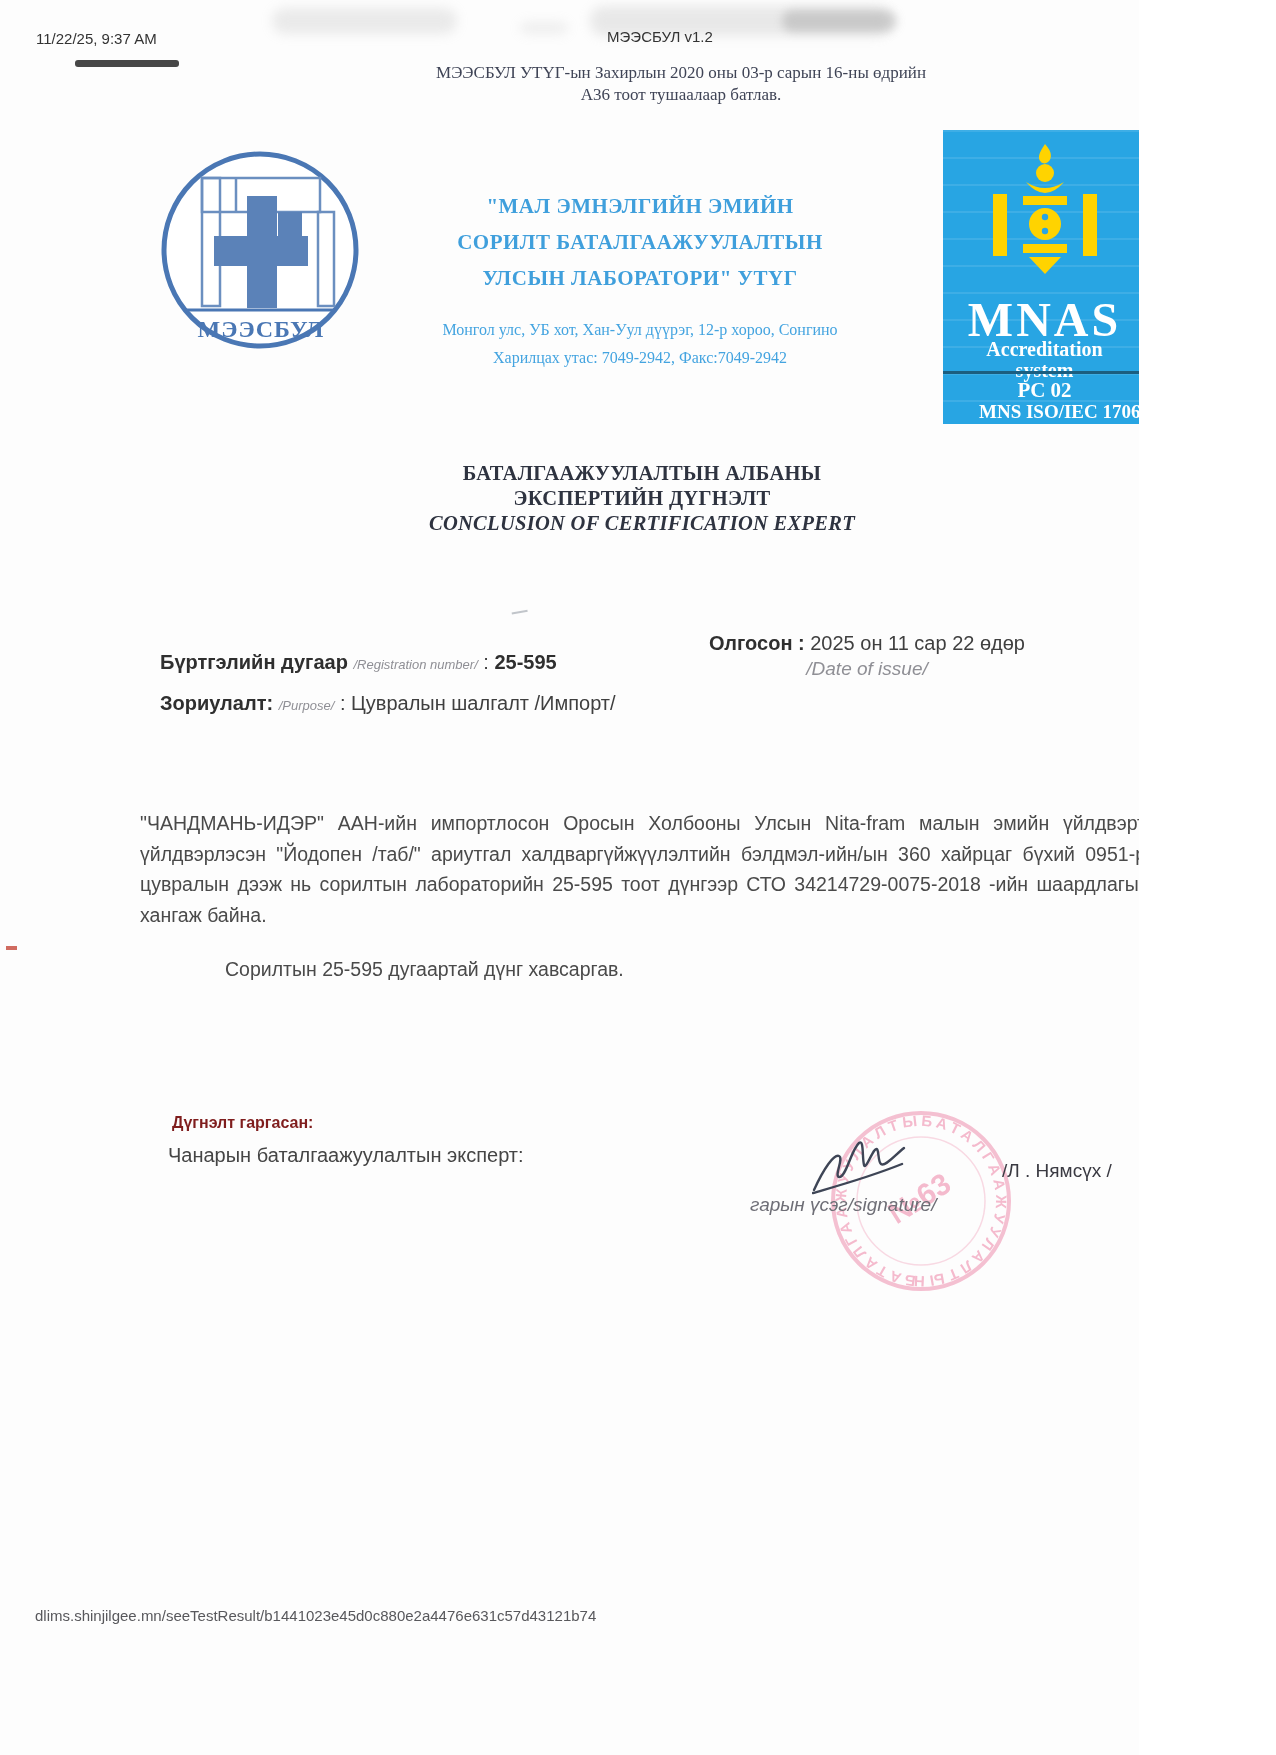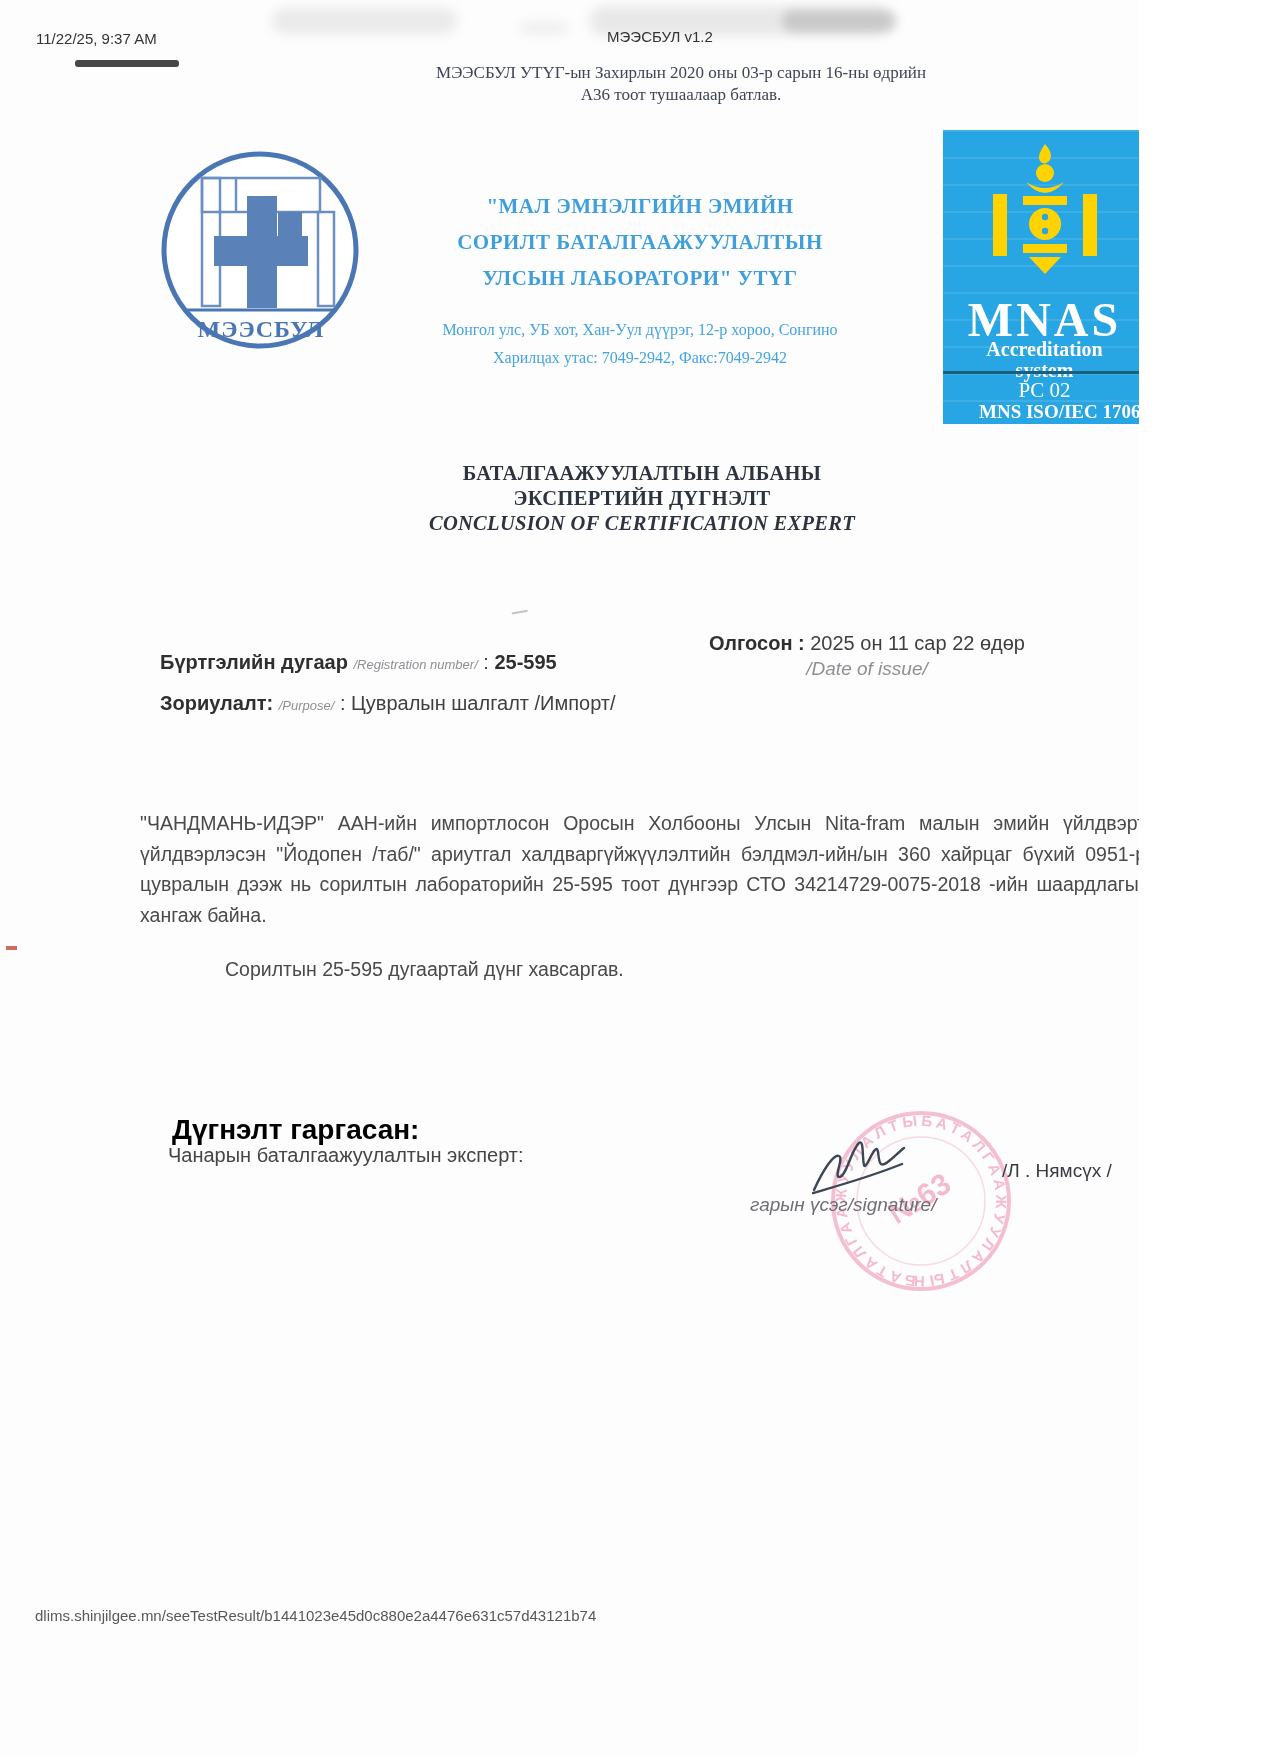--- a/index.html
+++ b/index.html
@@ -28,21 +28,21 @@
             line-height:28px;color:#44a4e0;}
 
   
   .badge{left:943px;top:130px;width:203px;height:294px;background:#28a5e3;
          background-image:repeating-linear-gradient(180deg,rgba(255,255,255,.10) 0 2px,rgba(255,255,255,0) 2px 27px);
          text-align:center;color:#ffffff;font-family:"Liberation Serif",serif;}
   .badge .emblem{margin-top:14px;}
   .mnas-acronym{font-size:48px;font-weight:bold;letter-spacing:3px;line-height:38px;margin-top:13px;}
   .mnas-sub{font-size:20px;font-weight:bold;line-height:21px;}
   .badge-sep{position:absolute;left:0;top:241px;width:203px;border-top:3px solid #1b5e80;}
-  .badge-pc{position:absolute;left:0;top:248px;width:203px;font-size:21px;font-weight:normal;}
+  .badge-pc{position:absolute;left:0;top:248px;width:203px;font-size:21px;font-weight:bold;}
   .badge-std{position:absolute;left:0;top:271px;width:203px;font-size:19px;font-weight:bold;padding-left:20px;}
 
   
   .doc-title{left:0;top:461px;width:1260px;text-align:center;font-family:"Liberation Serif",serif;
              font-weight:bold;font-size:20.5px;line-height:25px;color:#2e3340;letter-spacing:.3px;padding-left:12px;}
   .doc-title .en{font-style:italic;}
 
   
   .field{font-size:20px;color:#3f3f3f;}
   .field .lbl{font-weight:bold;color:#2f2f2f;}
@@ -51,21 +51,21 @@
   .purpose-line{left:160px;top:692px;}
   .issued-block{right:114px;top:632px;text-align:right;}
   .issued-en{margin-top:3px;font-style:italic;color:#8f8f95;font-size:19px;text-align:center;}
 
   
   .paragraph{left:140px;top:808px;width:1006px;text-align:justify;font-size:19.5px;
              line-height:30.5px;color:#4a4a4a;}
   .attach{left:225px;top:958px;font-size:19.5px;color:#4a4a4a;}
 
   
-  .sig-heading{left:172px;top:1114px;font-size:28px;font-weight:bold;color:#000000;}
+  .sig-heading{left:172px;top:1114px;font-size:16px;font-weight:bold;color:#7f1d1d;}
   .sig-role{left:168px;top:1144px;font-size:20px;color:#454545;}
   .sig-name{left:1002px;top:1160px;font-size:19px;color:#3a3a42;}
   .sig-caption{left:750px;top:1194px;font-size:19px;font-style:italic;color:#6e6e76;}
 
   
   .footer-url{left:35px;top:1607px;font-size:15px;color:#58585c;}
   .footer-page{left:1205px;top:1603px;font-size:15px;color:#58585c;}
 </style>
 </head>
 <body>

